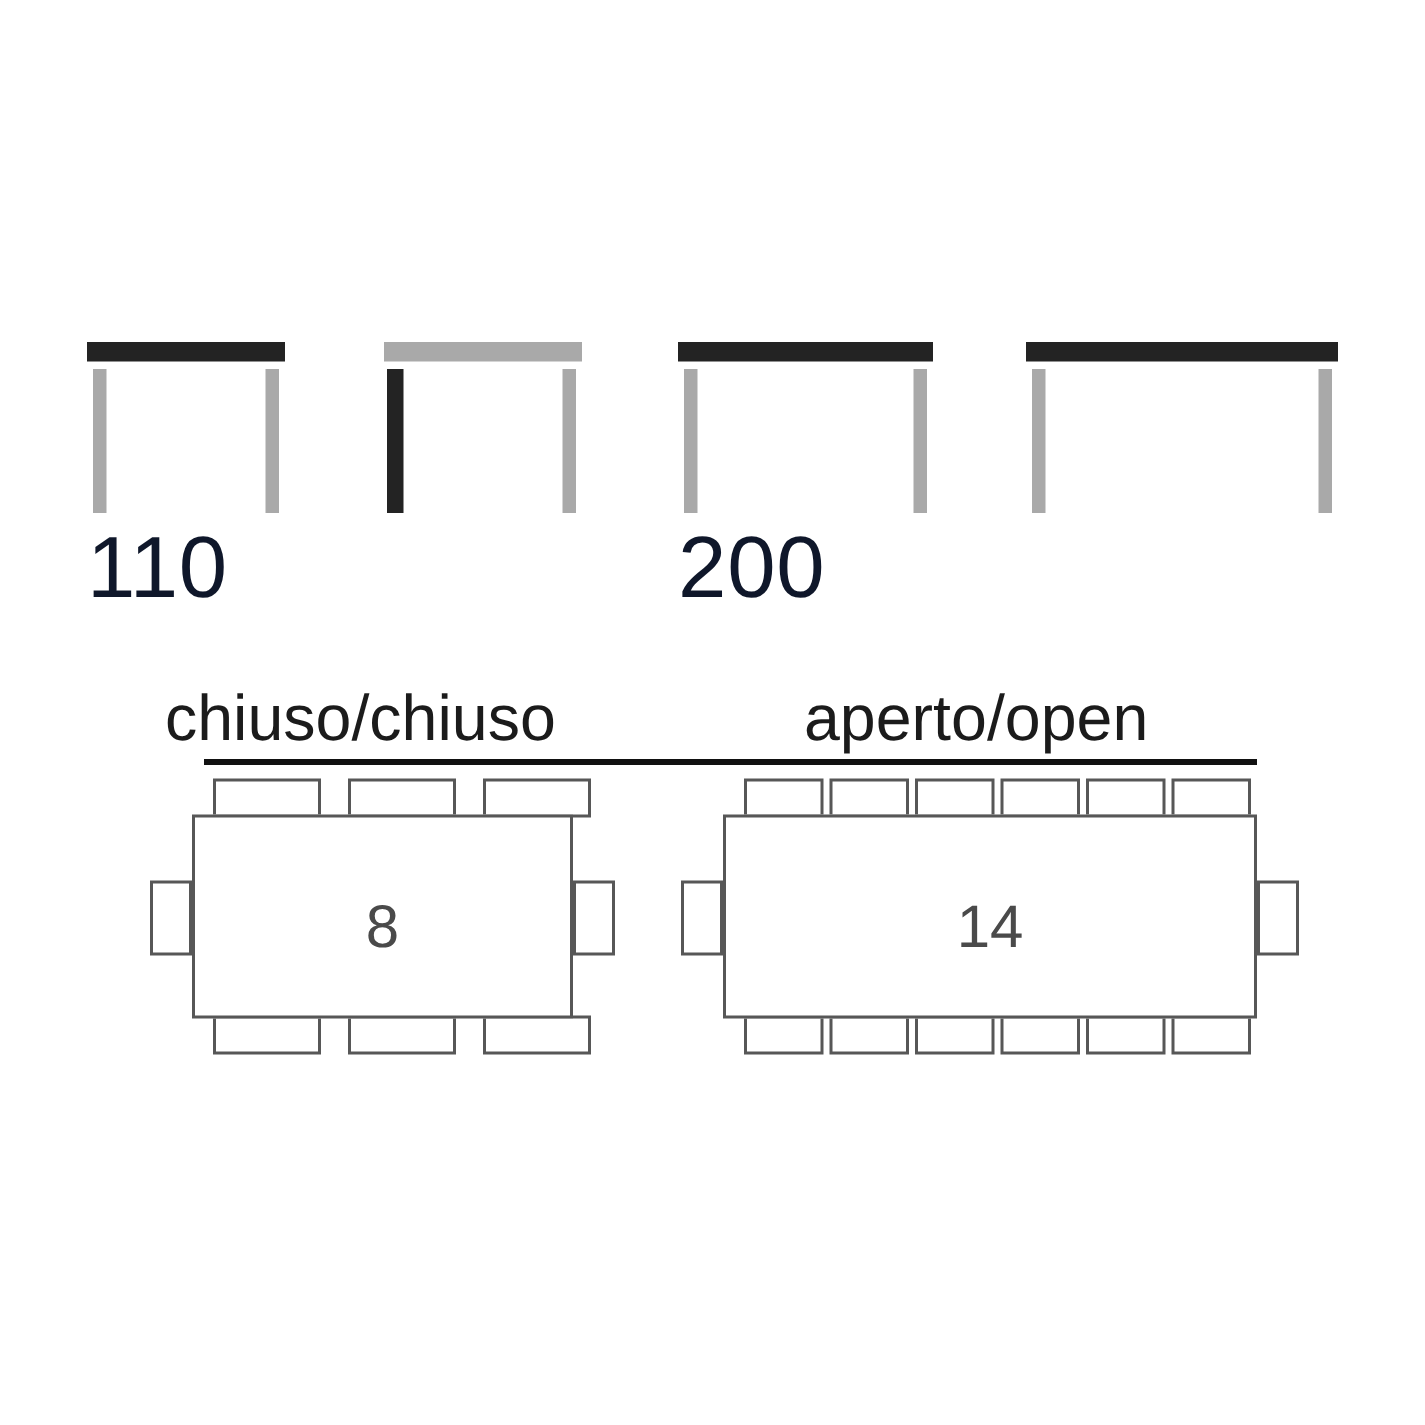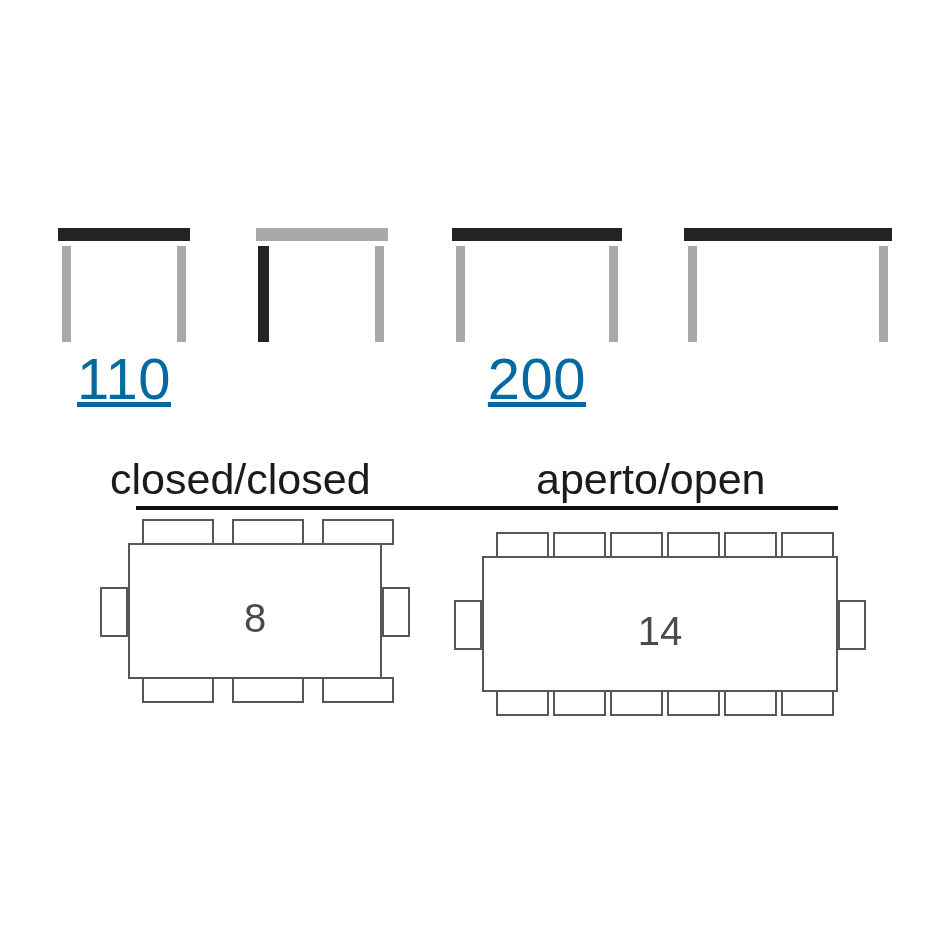--- a/index.html
+++ b/index.html
@@ -46,25 +46,23 @@
   .elev-leg.left  { left: 4px; }
   .elev-leg.right { right: 4px; }
   .elev-leg.thick { width: 11px; left: 2px; }
 
   .dim-label {
     position: absolute;
     font-family: "Liberation Sans", sans-serif;
     font-size: 58px;
     font-weight: 300;
     letter-spacing: 0.5px;
-    color: #0369a1;
-    text-align: center;
+    color: #0f172a;
     white-space: nowrap;
     line-height: 1;
-    text-decoration: underline;
   }
 
   
   .plan-title {
     position: absolute;
     font-family: "Liberation Sans", sans-serif;
     font-size: 43px;
     font-weight: 300;
     color: #1b1b1b;
     white-space: nowrap;
@@ -126,36 +124,36 @@
       </div>
       <div class="dim-label" style="left: 452px; top: 350px; width: 170px;">200</div>
       <div class="elev" style="left: 684px; top: 228px; width: 208px; height: 114px;">
         <div class="elev-top" style="background: rgb(35, 35, 35);"></div>
         <div class="elev-leg left" style="background: rgb(169, 169, 169); height: 96px;"></div>
         <div class="elev-leg right" style="background: rgb(169, 169, 169); height: 96px;"></div>
       </div>
     </div>
 
   <div class="plan-row" id="plan-row">
-      <div class="plan-title" style="left: 110px; top: 458px;">closed/closed</div>
+      <div class="plan-title" style="left: 110px; top: 458px;">chiuso/chiuso</div>
       <div class="plan-title" style="left: 536px; top: 458px;">aperto/open</div>
       <div class="divider" style="left: 136px; top: 506px; width: 702px; height: 4px; background: rgb(17, 17, 17);"></div>
       <div class="plan" style="left: 0px; top: 0px; width: 950px; height: 950px;">
         <div class="seat" style="left: 142px; top: 519px; width: 72px; height: 26px;"></div>
         <div class="seat" style="left: 232px; top: 519px; width: 72px; height: 26px;"></div>
         <div class="seat" style="left: 322px; top: 519px; width: 72px; height: 26px;"></div>
         <div class="seat" style="left: 142px; top: 677px; width: 72px; height: 26px;"></div>
         <div class="seat" style="left: 232px; top: 677px; width: 72px; height: 26px;"></div>
         <div class="seat" style="left: 322px; top: 677px; width: 72px; height: 26px;"></div>
         <div class="seat" style="left: 100px; top: 587px; width: 28px; height: 50px;"></div>
         <div class="seat" style="left: 382px; top: 587px; width: 28px; height: 50px;"></div>
         <div class="table-body" style="left: 128px; top: 543px; width: 254px; height: 136px;"></div>
         <div class="seat-count" style="left: 128px; top: 598px; width: 254px;">8</div>
       </div>
-      <div class="plan" style="left: 0px; top: 13px; width: 950px; height: 872px;">
+      <div class="plan" style="left: 0px; top: 0px; width: 950px; height: 872px;">
         <div class="seat" style="left: 496px; top: 519px; width: 53px; height: 26px;"></div>
         <div class="seat" style="left: 553px; top: 519px; width: 53px; height: 26px;"></div>
         <div class="seat" style="left: 610px; top: 519px; width: 53px; height: 26px;"></div>
         <div class="seat" style="left: 667px; top: 519px; width: 53px; height: 26px;"></div>
         <div class="seat" style="left: 724px; top: 519px; width: 53px; height: 26px;"></div>
         <div class="seat" style="left: 781px; top: 519px; width: 53px; height: 26px;"></div>
         <div class="seat" style="left: 496px; top: 677px; width: 53px; height: 26px;"></div>
         <div class="seat" style="left: 553px; top: 677px; width: 53px; height: 26px;"></div>
         <div class="seat" style="left: 610px; top: 677px; width: 53px; height: 26px;"></div>
         <div class="seat" style="left: 667px; top: 677px; width: 53px; height: 26px;"></div>

